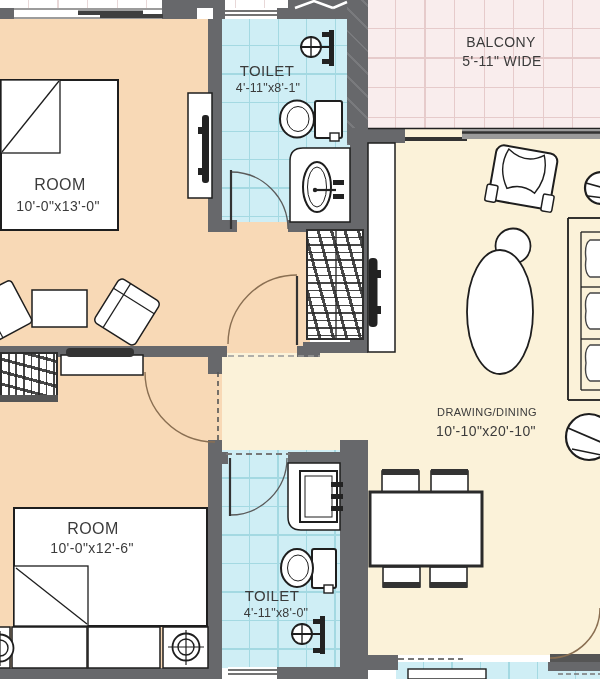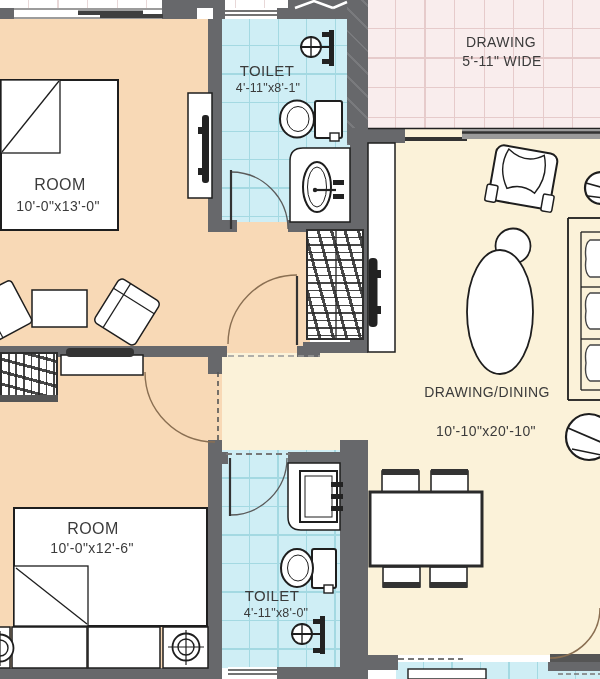--- a/index.html
+++ b/index.html
@@ -290,21 +290,21 @@
       <circle cx="0" cy="648" r="13.5" fill="#fff" stroke="#1e1e1e" stroke-width="1.8"></circle>
       <circle cx="0" cy="648" r="8" fill="none" stroke="#1e1e1e" stroke-width="1.4"></circle>
       <line x1="0" y1="631" x2="0" y2="666" stroke="#1e1e1e" stroke-width="1.2"></line>
     </g>
   </svg>
 
   <div class="lbl big" style="left:60px;top:185px;">ROOM</div>
   <div class="lbl mid" style="left:58px;top:206px;">10'-0"x13'-0"</div>
   <div class="lbl sm" style="left:267px;top:70px;">TOILET</div>
   <div class="lbl dim" style="left:268px;top:88px;">4'-11"x8'-1"</div>
-  <div class="lbl mid" style="left:501px;top:42px;">DRAWING</div>
+  <div class="lbl mid" style="left:501px;top:42px;">BALCONY</div>
   <div class="lbl mid" style="left:502px;top:61px;">5'-11" WIDE</div>
-  <div class="lbl mid" style="left:487px;top:392px;font-size:14px;">DRAWING/DINING</div>
+  <div class="lbl mid" style="left:487px;top:412px;font-size:11px;">DRAWING/DINING</div>
   <div class="lbl mid" style="left:486px;top:431px;">10'-10"x20'-10"</div>
   <div class="lbl big" style="left:93px;top:529px;">ROOM</div>
   <div class="lbl mid" style="left:92px;top:548px;">10'-0"x12'-6"</div>
   <div class="lbl sm" style="left:272px;top:595px;">TOILET</div>
   <div class="lbl dim" style="left:276px;top:613px;">4'-11"x8'-0"</div>
 </div>
 
 </body></html>

